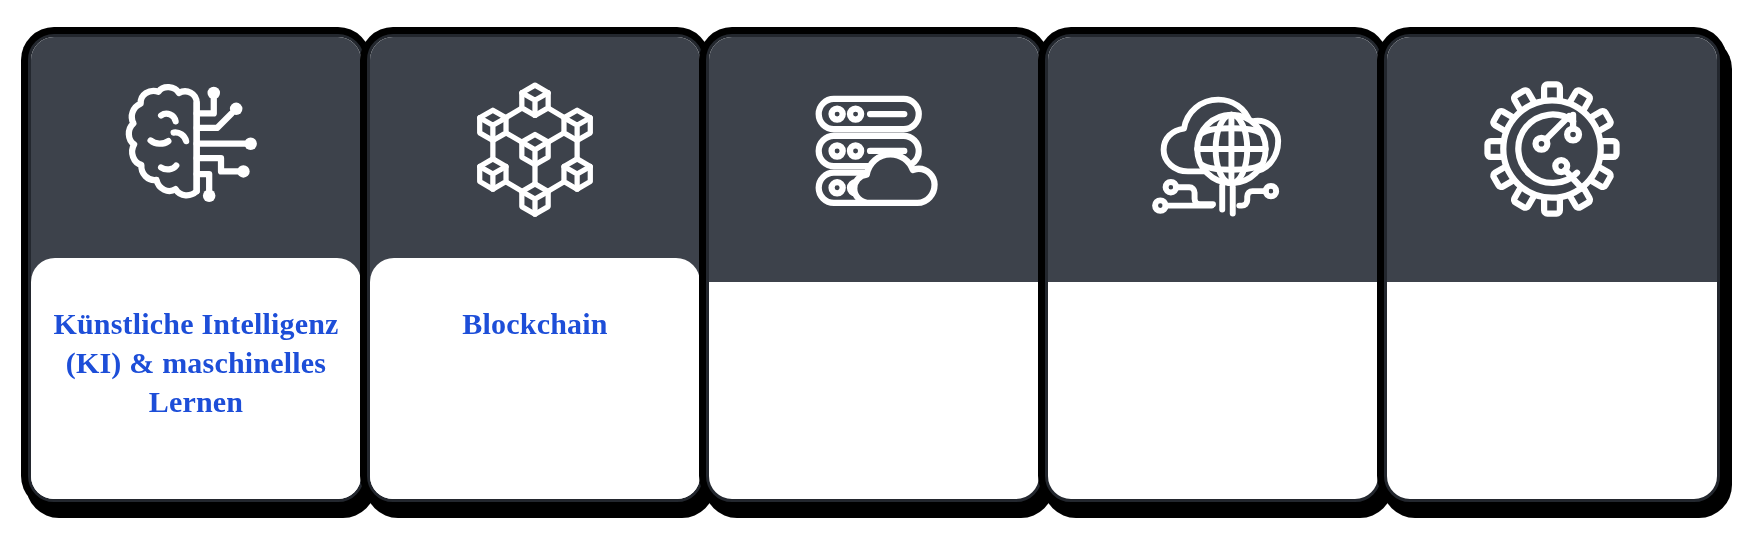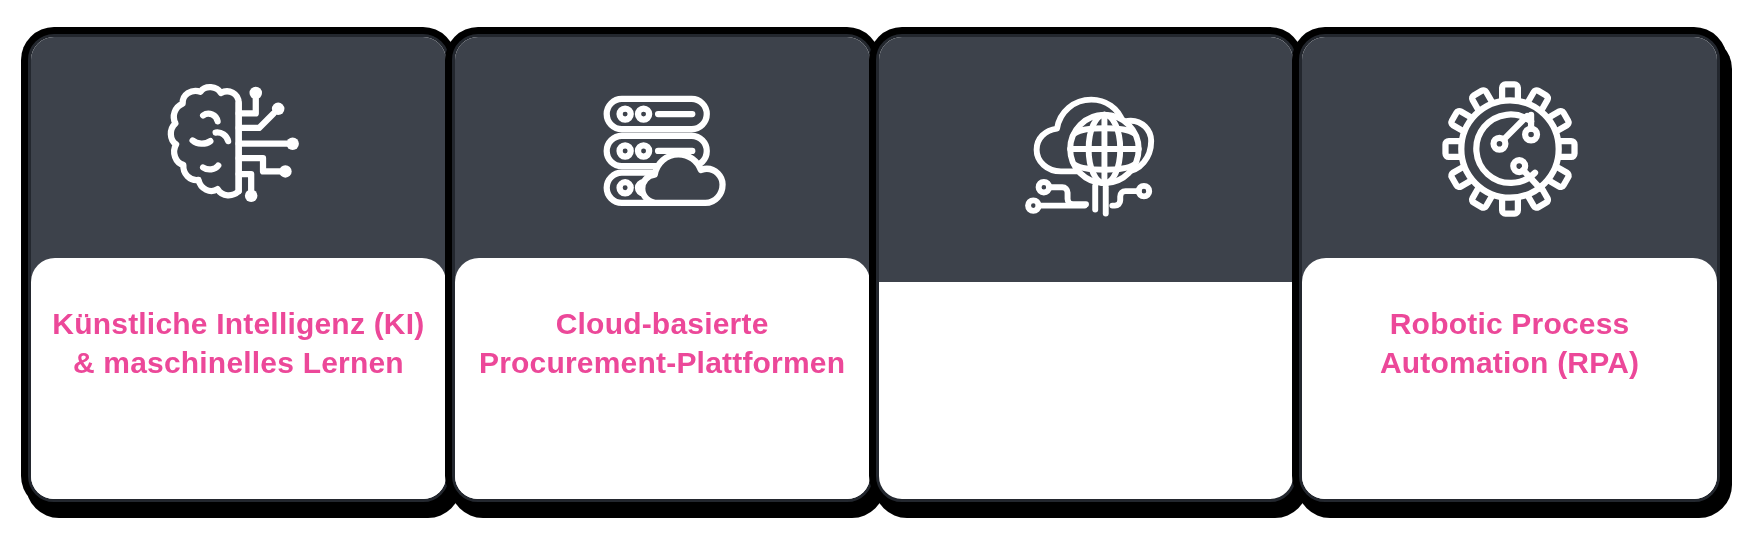--- a/index.html
+++ b/index.html
@@ -36,23 +36,24 @@
     background:#ffffff;
     border-radius:24px 24px 0 0;
     height:241px;
     box-sizing:border-box;
     padding:46px 16px 0;
     text-align:center;
   }
   .card-title {
     font-size:30px;
     font-weight:bold;
-    color:#ec4899;
+    color:#1d4ed8;
     line-height:39px;
     letter-spacing:0.2px;
+    font-family:Liberation Serif, serif;
   }
 </style>
 </head>
 <body>
 
 <div class="cards-row">
 
   <div class="card">
     <div class="card-header">
       <svg viewBox="0 0 240 240" fill="none" stroke="#ffffff" stroke-width="9.5" stroke-linecap="round" stroke-linejoin="round">
@@ -74,40 +75,61 @@
           <circle cx="192" cy="154" r="9.5"></circle>
           <circle cx="140" cy="191" r="9.5"></circle>
         </g>
       </svg>
     </div>
     <div class="card-body">
       <div class="card-title">Künstliche Intelligenz (KI) &amp; maschinelles Lernen</div>
     </div>
   </div>
 
+  <div class="card">
+    <div class="card-header">
+      <svg viewBox="0 0 240 240" fill="none" stroke="#ffffff" stroke-width="8" stroke-linecap="round" stroke-linejoin="round">
+        <defs>
+          <g id="bc-cube">
+            <path d="M0,-23 L20,-11.5 V11.5 L0,23 L-20,11.5 V-11.5 Z" fill="#3d424b"></path>
+            <path d="M-20,-11.5 L0,0 L20,-11.5 M0,0 V23" fill="none"></path>
+          </g>
+        </defs>
+        <path d="M120,46 L184,84 V158 L120,196 L56,158 V84 Z" fill="none"></path>
+        <path d="M120,121 L56,84 M120,121 L184,84 M120,121 V196" fill="none"></path>
+        <use href="#bc-cube" transform="translate(120,46)"></use>
+        <use href="#bc-cube" transform="translate(184,84)"></use>
+        <use href="#bc-cube" transform="translate(184,158)"></use>
+        <use href="#bc-cube" transform="translate(120,196)"></use>
+        <use href="#bc-cube" transform="translate(56,158)"></use>
+        <use href="#bc-cube" transform="translate(56,84)"></use>
+        <use href="#bc-cube" transform="translate(120,121)"></use>
+      </svg>
+    </div>
+    <div class="card-body">
+      <div class="card-title">Blockchain</div>
+    </div>
+  </div>
 
   <div class="card">
     <div class="card-header">
       <svg viewBox="0 0 240 240" fill="none" stroke="#ffffff" stroke-width="9.5" stroke-linecap="round" stroke-linejoin="round">
         <rect x="36" y="44" width="152" height="46" rx="23"></rect>
         <circle cx="64" cy="67" r="8.5"></circle>
           <circle cx="92" cy="67" r="8.5"></circle>
         <path d="M114,67 H166"></path>
         <rect x="36" y="100" width="152" height="46" rx="23"></rect>
         <circle cx="64" cy="123" r="8.5"></circle>
           <circle cx="92" cy="123" r="8.5"></circle>
         <path d="M114,123 H166"></path>
         <rect x="36" y="156" width="152" height="46" rx="23"></rect>
         <circle cx="64" cy="179" r="8.5"></circle>
           <circle cx="92" cy="179" r="8.5"></circle>
         <path d="M114,202 C100,202 90,192 90,180 C90,169 98,160 109,159 C112,141 127,128 145,128 C161,128 174,138 179,152 C182,151 185,150 188,150 C201,150 212,161 212,174 C212,189 201,202 186,202 Z" fill="#3d424b"></path>
       </svg>
-    </div>
-    <div class="card-body">
-      <div class="card-title">Cloud-basierte Procurement-Plattformen</div>
     </div>
   </div>
 
   <div class="card">
     <div class="card-header">
       <svg viewBox="0 0 240 240" fill="none" stroke="#ffffff" stroke-width="9" stroke-linecap="round" stroke-linejoin="round">
         <path d="M82,154 C61,154 45,139 45,121 C45,104 58,91 76,89 C80,63 102,45 128,45 C150,45 169,58 176,79 C180,78 184,77 188,77 C205,77 219,91 219,108 C219,133 202,154 180,154 Z" fill="#3d424b"></path>
         <circle cx="148" cy="120" r="52" fill="#3d424b"></circle>
         <path d="M96,120 H200"></path>
         <ellipse cx="148" cy="120" rx="24" ry="52"></ellipse>
@@ -146,18 +168,15 @@
         <circle cx="120" cy="120" r="74" fill="#3d424b"></circle>
         <path d="M152,78 A52,52 0 1 0 158,156"></path>
         <circle cx="104" cy="112" r="9"></circle>
         <path d="M111,105 L146,70"></path>
         <circle cx="134" cy="146" r="9"></circle>
         <path d="M140,152 L166,180"></path>
         <circle cx="152" cy="98" r="9"></circle>
         <path d="M152,89 V68"></path>
       </svg>
     </div>
-    <div class="card-body">
-      <div class="card-title">Robotic Process Automation (RPA)</div>
-    </div>
   </div>
 
 </div>
 
 </body></html>

